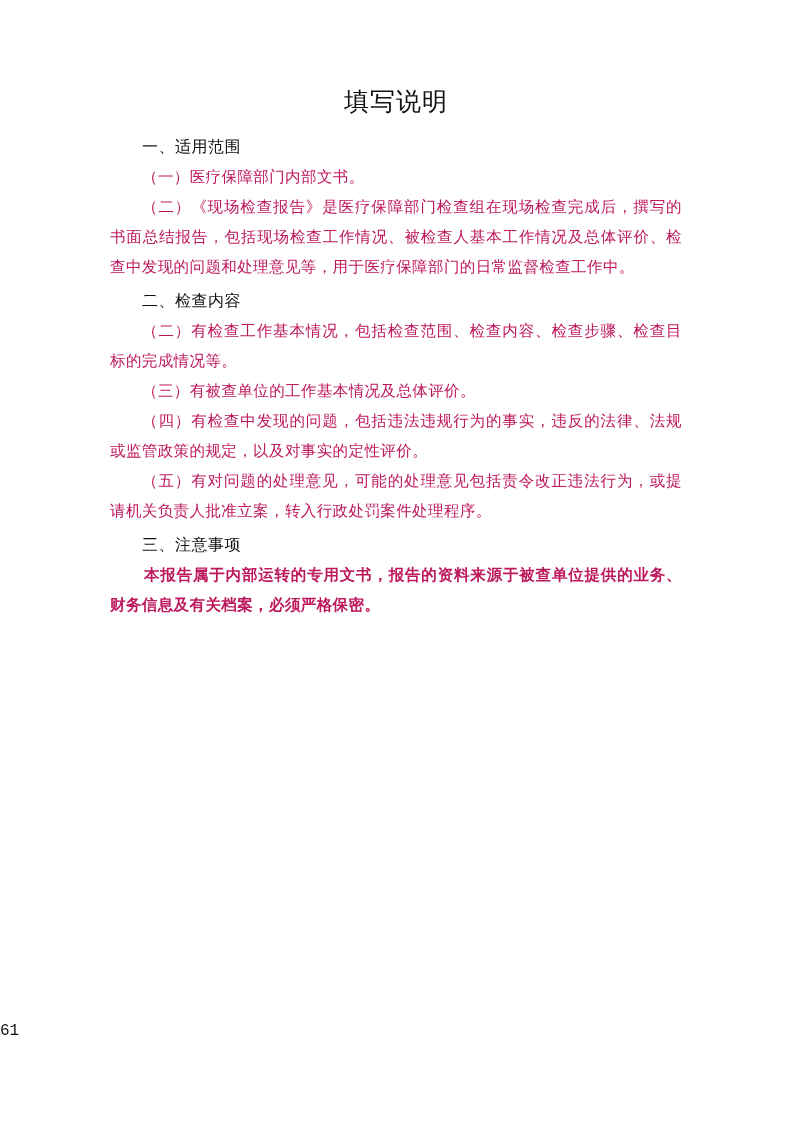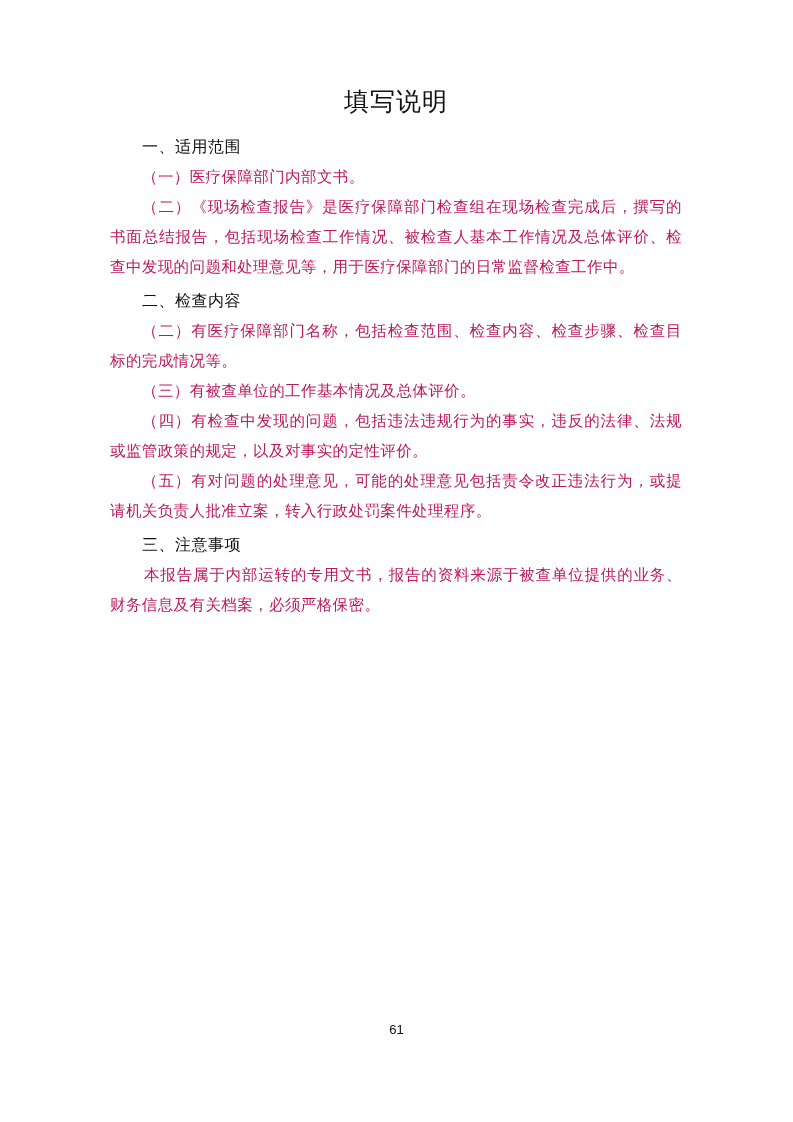--- a/index.html
+++ b/index.html
@@ -49,49 +49,49 @@
     font-size: 15.5px;
     line-height: 30px;
     color: #be185d;
     text-indent: 32px;
     text-align: justify;
     text-justify: inter-ideograph;
     letter-spacing: 0.4px;
   }
   .para.no-indent-extra {
     text-indent: 34px;
+    font-weight: bold;
   }
   .page-number {
     position: absolute;
     left: 0;
     right: 0;
     top: 1022px;
-    text-align: center;
-    font-family: Liberation Sans, sans-serif;
-    font-size: 13px;
+    font-family: Liberation Mono, monospace;
+    font-size: 16px;
     color: #111111;
   }
 </style>
 </head>
 <body>
 
 <div class="page">
   <div class="content">
 
     <div class="doc-title">填写说明</div>
 
     <div class="section">
       <div class="section-heading">一、适用范围</div>
       <div class="para">（一）医疗保障部门内部文书。</div>
       <div class="para">（二）《现场检查报告》是医疗保障部门检查组在现场检查完成后，撰写的书面总结报告，包括现场检查工作情况、被检查人基本工作情况及总体评价、检查中发现的问题和处理意见等，用于医疗保障部门的日常监督检查工作中。</div>
     </div>
 
     <div class="section">
       <div class="section-heading">二、检查内容</div>
-      <div class="para">（二）有医疗保障部门名称，包括检查范围、检查内容、检查步骤、检查目标的完成情况等。</div>
+      <div class="para">（二）有检查工作基本情况，包括检查范围、检查内容、检查步骤、检查目标的完成情况等。</div>
       <div class="para">（三）有被查单位的工作基本情况及总体评价。</div>
       <div class="para">（四）有检查中发现的问题，包括违法违规行为的事实，违反的法律、法规或监管政策的规定，以及对事实的定性评价。</div>
       <div class="para">（五）有对问题的处理意见，可能的处理意见包括责令改正违法行为，或提请机关负责人批准立案，转入行政处罚案件处理程序。</div>
     </div>
 
     <div class="section">
       <div class="section-heading">三、注意事项</div>
       <div class="para no-indent-extra">本报告属于内部运转的专用文书，报告的资料来源于被查单位提供的业务、财务信息及有关档案，必须严格保密。</div>
     </div>
 

